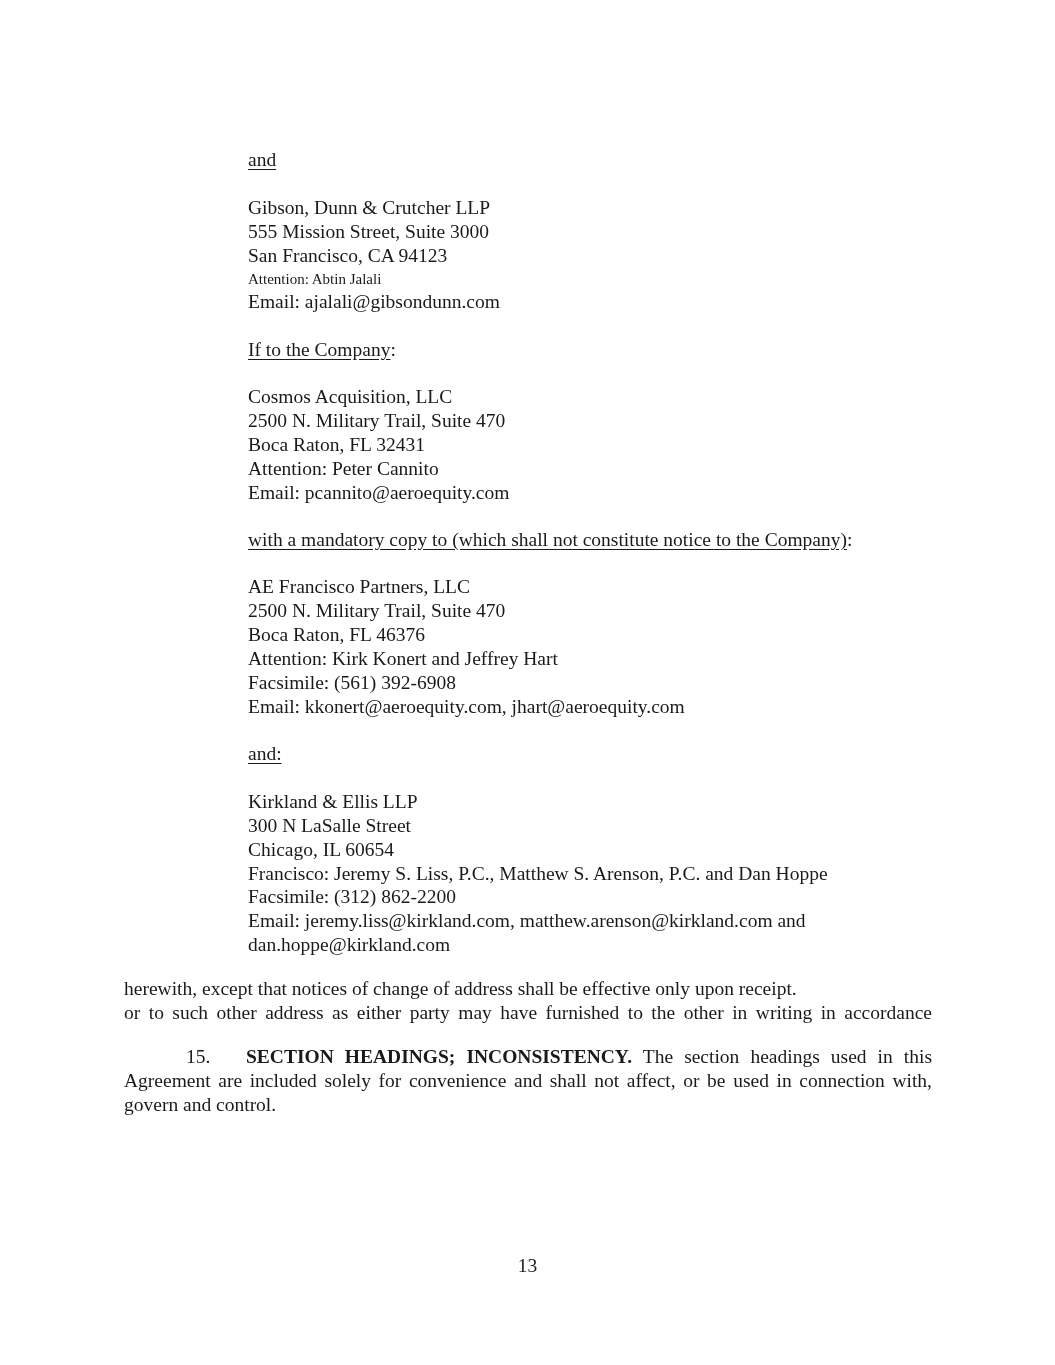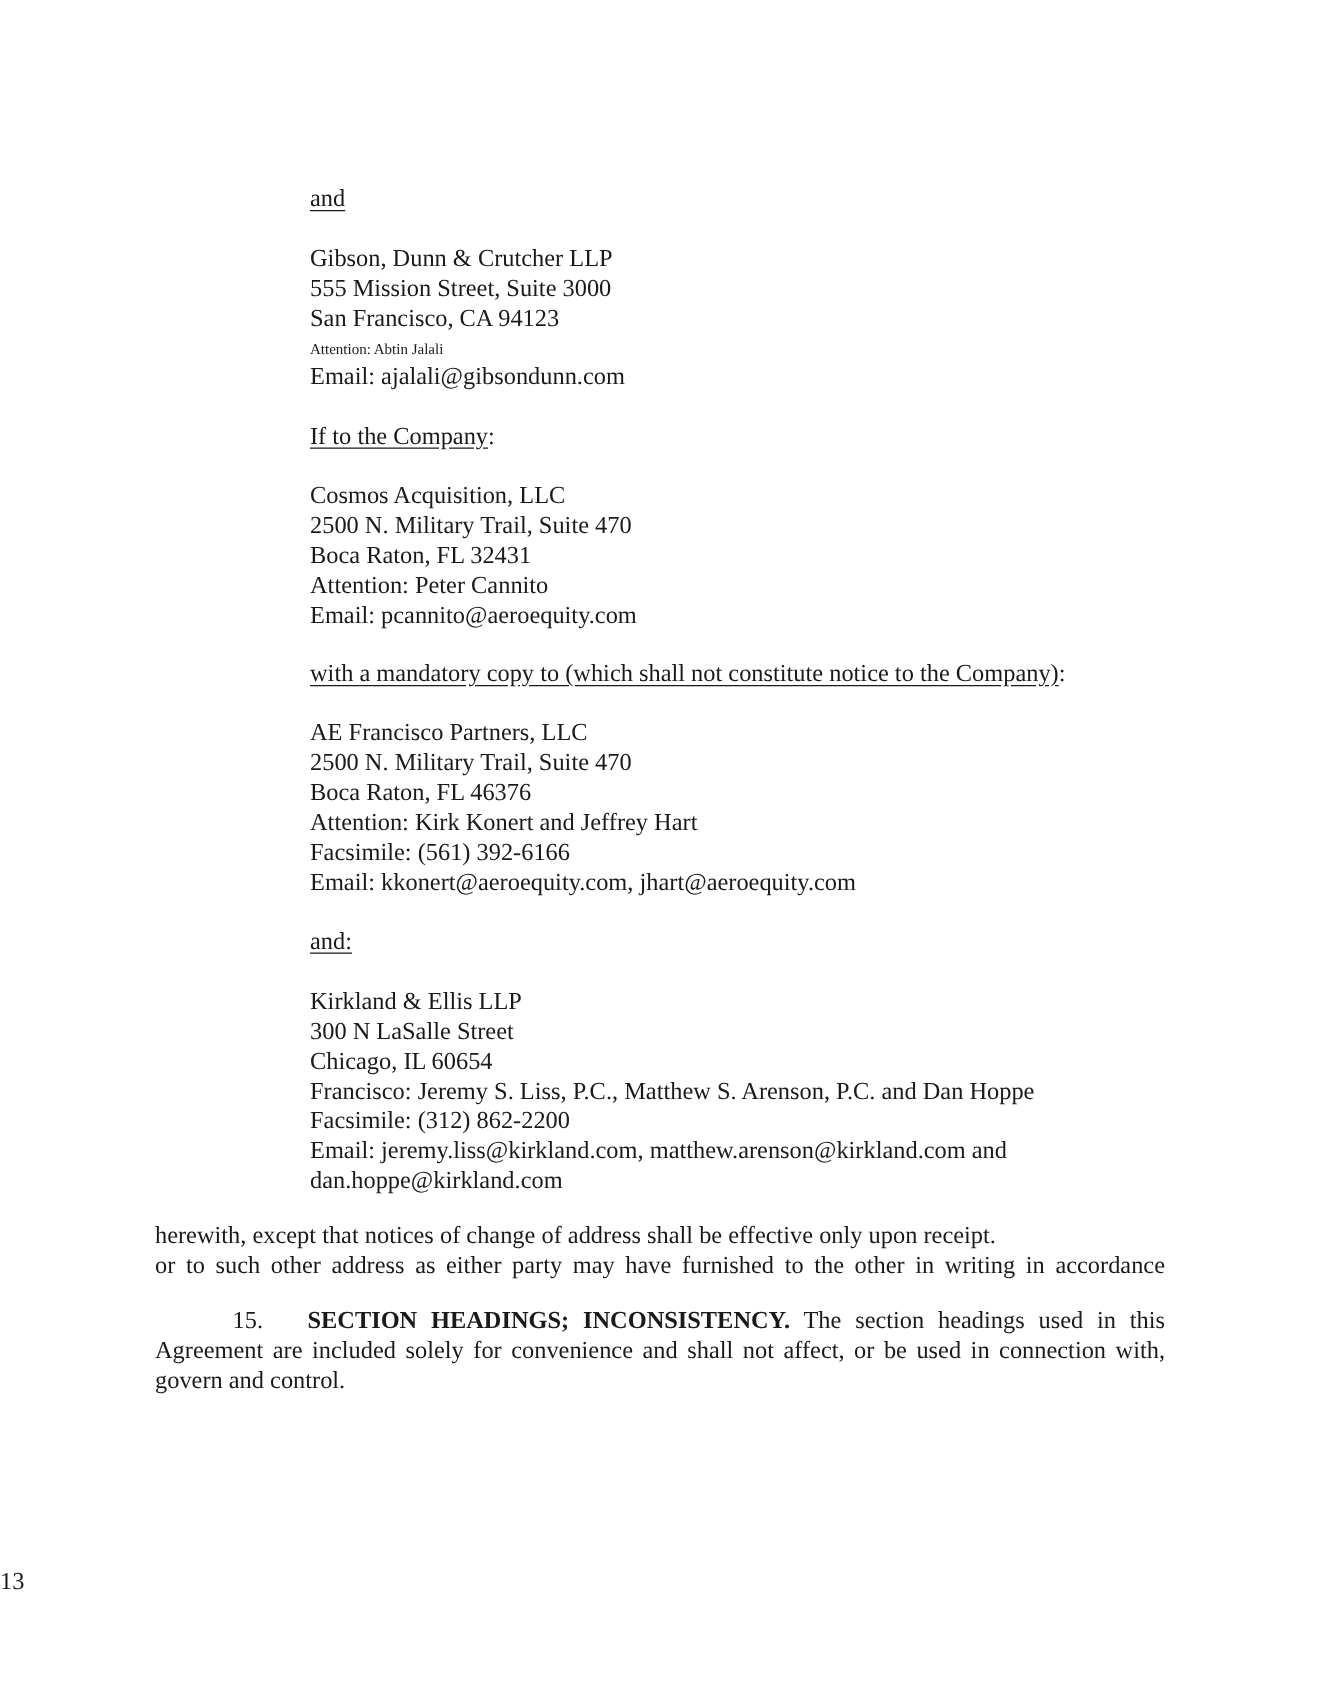--- a/index.html
+++ b/index.html
@@ -16,42 +16,42 @@
       color: #1a1a1a;
       font-size: 19.5px;
     }
     .line {
       position: absolute;
       white-space: nowrap;
       line-height: 24px;
     }
     .indent { left: 248px; }
     .u { text-decoration: underline; text-underline-offset: 3px; }
-    .small { font-size: 12px; }
+    .small { font-size: 15px; }
     .para {
       position: absolute;
       left: 124px;
       width: 808px;
       line-height: 24px;
       text-align: justify;
     }
     .para .row {
       display: block;
       white-space: nowrap;
       text-align-last: justify;
       height: 24px;
     }
     .para .row.last { text-align-last: left; }
     .section-num { display: inline-block; width: 60px; margin-left: 62px; }
     .bold { font-weight: bold; }
     .page-number {
       position: absolute;
       left: 0;
       width: 1055px;
-      text-align: left;
+      text-align: center;
       top: 1254px;
       line-height: 24px;
     }
   </style>
 </head>
 <body>
 
 <div class="line indent u" style="top:148px">and</div>
 
 <div>
@@ -76,21 +76,21 @@
 
 <div class="line indent" style="top:528px">
   <span class="u">with a mandatory copy to (which shall not constitute notice to the Company)</span><span>:</span>
 </div>
 
 <div>
   <div class="line indent" style="top:575px">AE Francisco Partners, LLC</div>
   <div class="line indent" style="top:599px">2500 N. Military Trail, Suite 470</div>
   <div class="line indent" style="top:623px">Boca Raton, FL 46376</div>
   <div class="line indent" style="top:647px">Attention: Kirk Konert and Jeffrey Hart</div>
-  <div class="line indent" style="top:671px">Facsimile: (561) 392-6166</div>
+  <div class="line indent" style="top:671px">Facsimile: (561) 392-6908</div>
   <div class="line indent" style="top:695px">Email: kkonert@aeroequity.com, jhart@aeroequity.com</div>
 </div>
 
 <div class="line indent u" style="top:742px">and:</div>
 
 <div>
   <div class="line indent" style="top:790px">Kirkland &amp; Ellis LLP</div>
   <div class="line indent" style="top:814px">300 N LaSalle Street</div>
   <div class="line indent" style="top:838px">Chicago, IL 60654</div>
   <div class="line indent" style="top:862px">Francisco: Jeremy S. Liss, P.C., Matthew S. Arenson, P.C. and Dan Hoppe</div>

